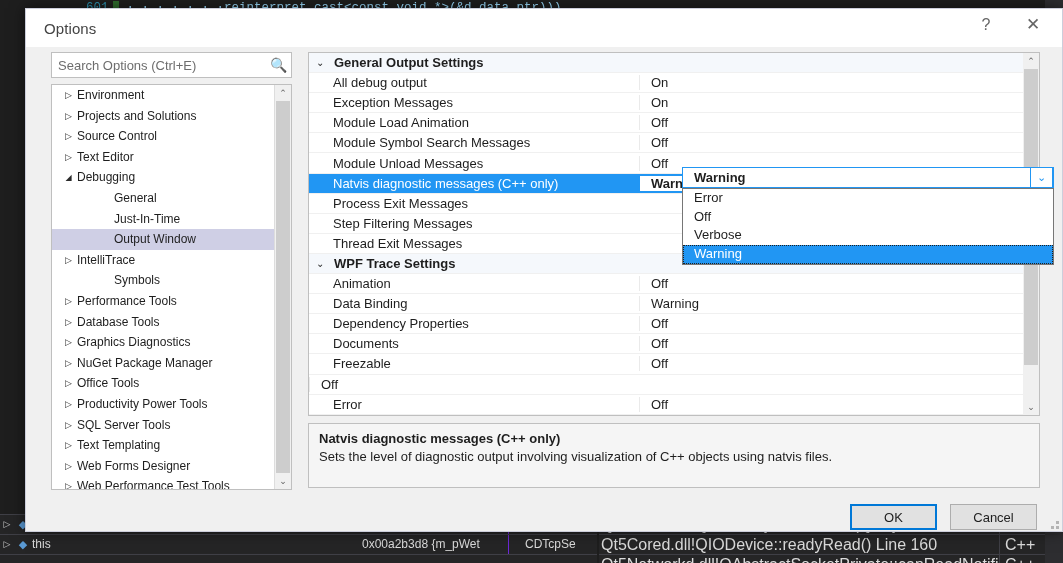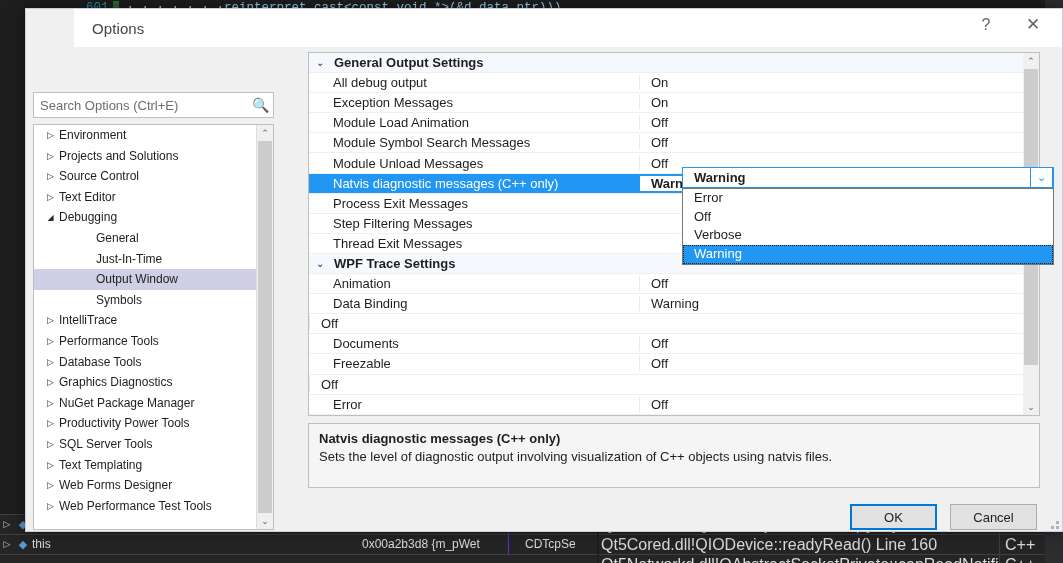--- a/index.html
+++ b/index.html
@@ -47,41 +47,40 @@
   .cs-lang { flex: 0 0 40px; border-left: 1px solid #3f3f46; padding-left: 5px; }
   #vs-rail { position: absolute; right: 0; top: 0; bottom: 0; width: 18px; background: #2d2d30; }
 
   
   #options-dialog {
     position: absolute; left: 25px; top: 8px; width: 1038px; height: 524px;
     background: #f0f0f0;
     border: 1px solid #cccedb;
     box-shadow: 0 0 14px rgba(0,0,0,.55);
     box-sizing: border-box;
-    padding-left: 48px;
   }
   #dlg-titlebar {
     height: 38px; background: #ffffff; position: relative;
     display: flex; align-items: center;
   }
   #dlg-title {
     font-size: 15px; color: #444444; padding-left: 18px; letter-spacing: .1px;
   }
   .title-btn {
     position: absolute; top: 0; width: 46px; height: 31px;
     display: flex; align-items: center; justify-content: center;
     color: #666; font-size: 16px; cursor: default;
   }
   #btn-help { right: 53px; }
   #btn-close { right: 6px; font-size: 17px; }
 
   #dlg-body { position: absolute; left: 0; right: 0; top: 38px; bottom: 0; }
 
   
-  #left-col { position: absolute; left: 7px; top: 5px; width: 241px; margin-top: 40px; }
+  #left-col { position: absolute; left: 25px; top: 5px; width: 241px; }
   #search-wrap {
     height: 26px; border: 1px solid #bfbfbf; background: #fff;
     display: flex; align-items: center; box-sizing: border-box;
   }
   #search-input {
     border: 0; outline: 0; flex: 1; font-size: 13px; color: #6d6d6d;
     padding: 0 6px; background: transparent; font-family: "Liberation Sans", sans-serif;
   }
   #search-input::placeholder { color: #6d6d6d; opacity: 1; }
   #search-icon { width: 24px; text-align: center; color: #3b3b3b; font-size: 14px; }
@@ -276,48 +275,53 @@
               <span class="depth1"></span>
               <span class="tw "></span>
               <span class="tree-label">Just-In-Time</span>
             </div>
             <div class="tree-item selected">
               <span class="depth1"></span>
               <span class="tw "></span>
               <span class="tree-label">Output Window</span>
             </div>
             <div class="tree-item">
+              <span class="depth0"></span>
+              <span class="tw collapsed"></span>
+              <span class="tree-label">IntelliTrace</span>
+            </div>
+            <div class="tree-item">
               <span class="depth1"></span>
               <span class="tw "></span>
               <span class="tree-label">Symbols</span>
             </div>
             <div class="tree-item">
               <span class="depth0"></span>
               <span class="tw collapsed"></span>
-              <span class="tree-label">IntelliTrace</span>
-            </div>
-            <div class="tree-item">
-              <span class="depth0"></span>
-              <span class="tw collapsed"></span>
               <span class="tree-label">Performance Tools</span>
             </div>
             <div class="tree-item">
               <span class="depth0"></span>
               <span class="tw collapsed"></span>
               <span class="tree-label">Database Tools</span>
             </div>
             <div class="tree-item">
               <span class="depth0"></span>
               <span class="tw collapsed"></span>
               <span class="tree-label">Graphics Diagnostics</span>
             </div>
             <div class="tree-item">
               <span class="depth0"></span>
               <span class="tw collapsed"></span>
               <span class="tree-label">NuGet Package Manager</span>
+            </div>
+            <div class="tree-item">
+              <span class="depth0"></span>
+              <span class="tw collapsed"></span>
+              <span class="tree-label">Office Tools</span>
             </div>
             <div class="tree-item">
               <span class="depth0"></span>
               <span class="tw collapsed"></span>
               <span class="tree-label">Productivity Power Tools</span>
             </div>
             <div class="tree-item">
               <span class="depth0"></span>
               <span class="tw collapsed"></span>
               <span class="tree-label">SQL Server Tools</span>
@@ -401,20 +405,21 @@
             </div>
             <div class="g-row">
               <div class="g-name">Animation</div>
               <div class="g-val">Off</div>
             </div>
             <div class="g-row">
               <div class="g-name">Data Binding</div>
               <div class="g-val">Warning</div>
             </div>
             <div class="g-row">
+              <div class="g-name">Dependency Properties</div>
               <div class="g-val">Off</div>
             </div>
             <div class="g-row">
               <div class="g-name">Documents</div>
               <div class="g-val">Off</div>
             </div>
             <div class="g-row">
               <div class="g-name">Freezable</div>
               <div class="g-val">Off</div>
             </div>

